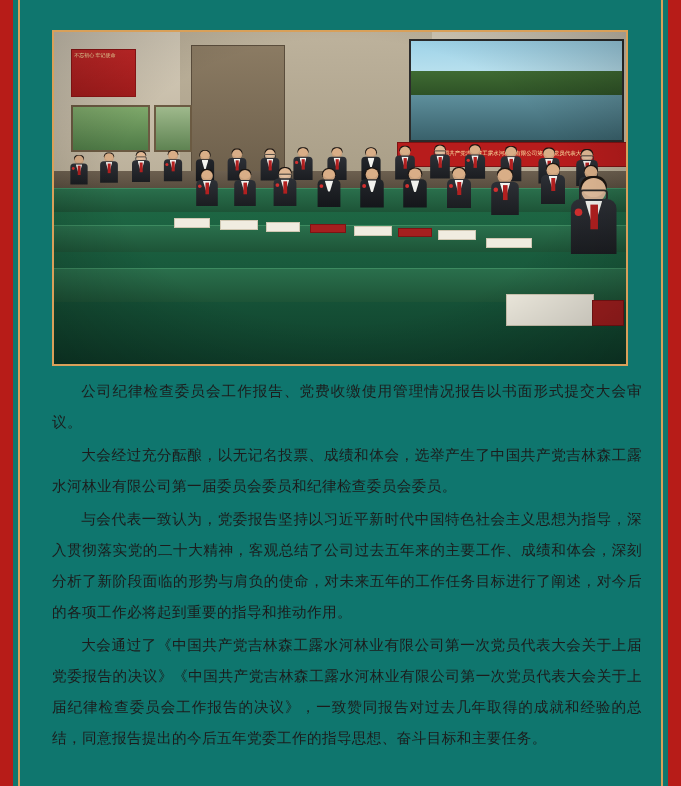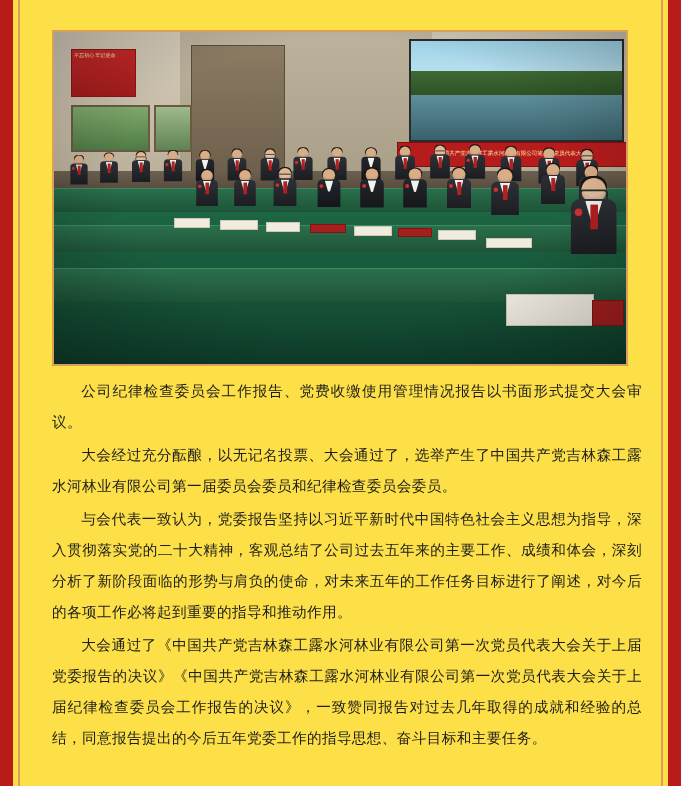--- a/index.html
+++ b/index.html
@@ -12,21 +12,21 @@
     background: #ffffff;
     font-family: "Liberation Sans", sans-serif;
     overflow: hidden;
   }
   
   .page {
     position: relative;
     width: 681px;
     height: 786px;
     box-sizing: border-box;
-    background: #fde047;
+    background: #0f766e;
   }
   .frame-outer {
     position: absolute;
     left: 0; top: 0; right: 0; bottom: 0;
     border-left: 13px solid #b71c18;
     border-right: 13px solid #b71c18;
     box-sizing: border-box;
     pointer-events: none;
   }
   .frame-inner {
@@ -479,19 +479,19 @@
         <div class="papers" style="left:432px; top:206px; width:44px;"></div>
         <div class="papers" style="left:452px; top:262px; width:86px; height:30px;"></div>
         <div class="redbook" style="left:538px; top:268px; width:30px; height:24px;"></div>
 
         <div class="photo-vignette"></div>
       </div>
     </div>
 
     <div class="article">
       <p>公司纪律检查委员会工作报告、党费收缴使用管理情况报告以书面形式提交大会审议。</p>
-      <p>大会经过充分酝酿，以无记名投票、大会通过了，选举产生了中国共产党吉林森工露水河林业有限公司第一届委员会委员和纪律检查委员会委员。</p>
+      <p>大会经过充分酝酿，以无记名投票、成绩和体会，选举产生了中国共产党吉林森工露水河林业有限公司第一届委员会委员和纪律检查委员会委员。</p>
       <p>与会代表一致认为，党委报告坚持以习近平新时代中国特色社会主义思想为指导，深入贯彻落实党的二十大精神，客观总结了公司过去五年来的主要工作、成绩和体会，深刻分析了新阶段面临的形势与肩负的使命，对未来五年的工作任务目标进行了阐述，对今后的各项工作必将起到重要的指导和推动作用。</p>
       <p>大会通过了《中国共产党吉林森工露水河林业有限公司第一次党员代表大会关于上届党委报告的决议》《中国共产党吉林森工露水河林业有限公司第一次党员代表大会关于上届纪律检查委员会工作报告的决议》，一致赞同报告对过去几年取得的成就和经验的总结，同意报告提出的今后五年党委工作的指导思想、奋斗目标和主要任务。</p>
     </div>
 
   </div>
 </div>
 
 </body></html>

